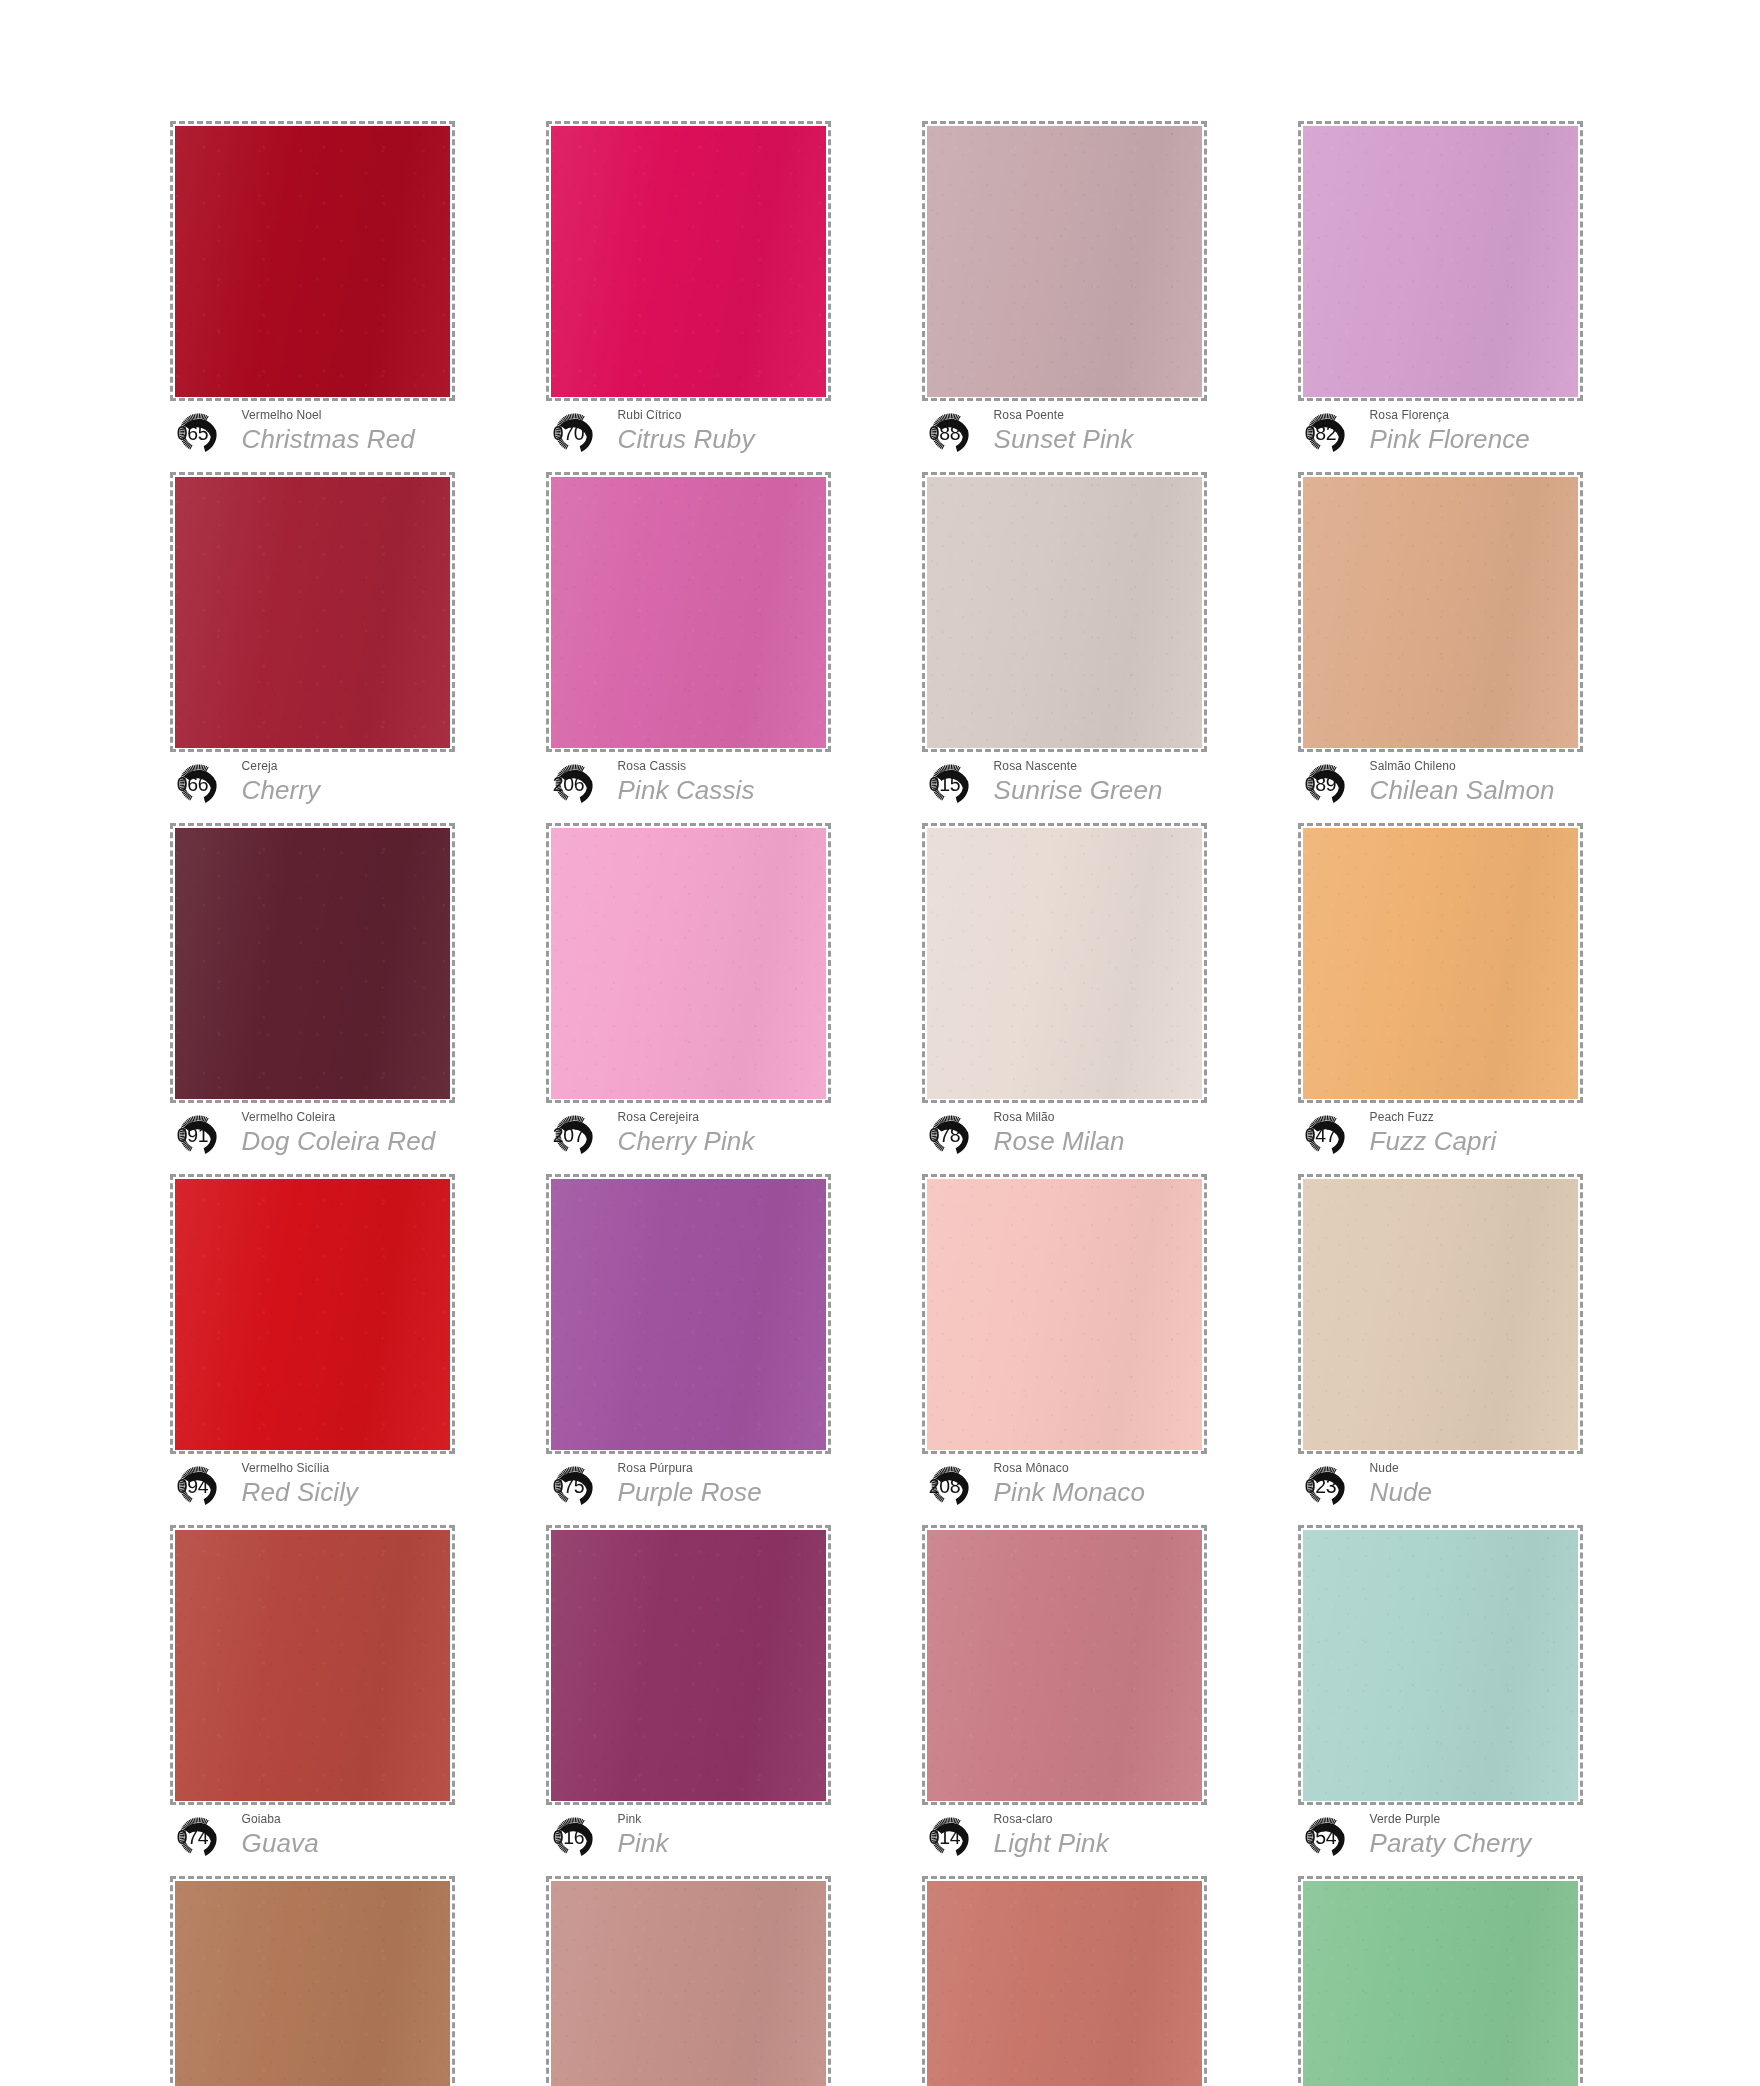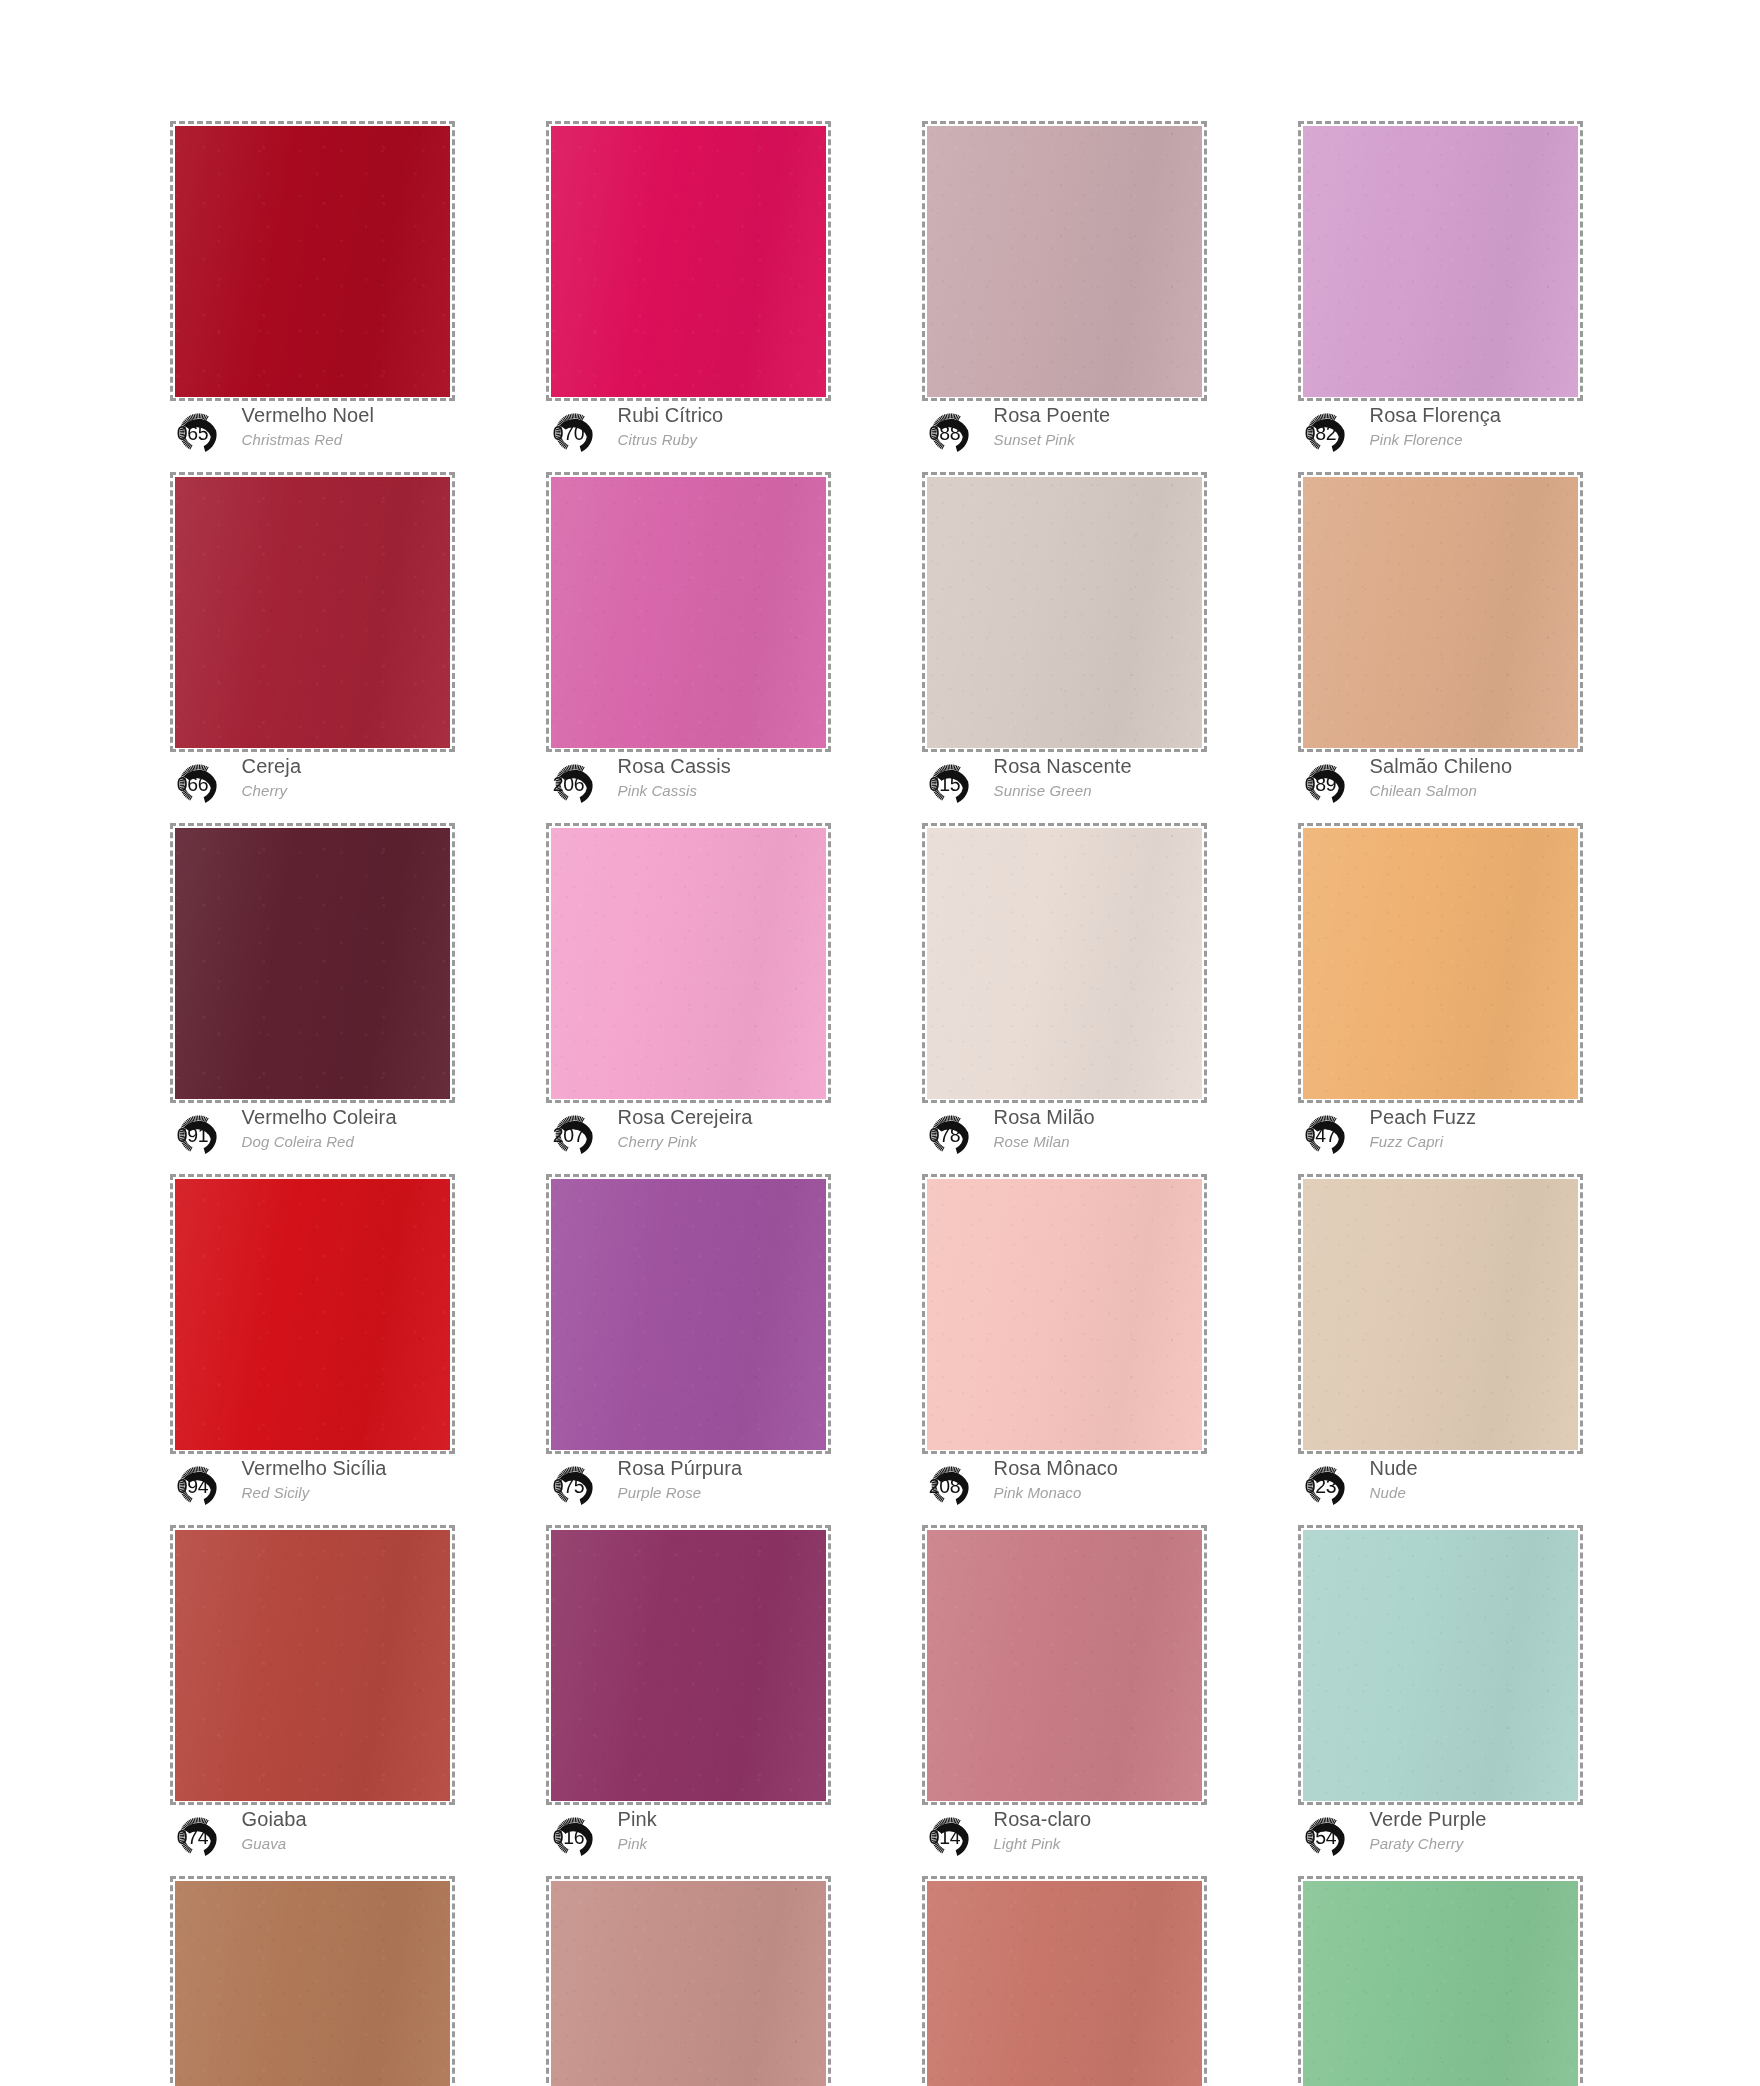--- a/index.html
+++ b/index.html
@@ -101,30 +101,30 @@
     margin-top: 2.5px;
   }
   .code-badge svg { display: block; width: 63px; height: 53px; }
 
   .name-block {
     margin-left: 5.8px;
     padding-top: 0.8px;
   }
   .name-pt {
     font-family: "Liberation Sans", sans-serif;
-    font-size: 20px;
+    font-size: 12px;
     line-height: 23.4px;
     color: #555555;
     white-space: nowrap;
     letter-spacing: 0.1px;
   }
   .name-en {
     font-family: "Liberation Sans", sans-serif;
     font-style: italic;
-    font-size: 15px;
+    font-size: 26px;
     line-height: 23.4px;
     color: #a2a2a2;
     white-space: nowrap;
     letter-spacing: 0.1px;
   }
 </style>
 </head>
 <body>
 
 <div id="sheet">

